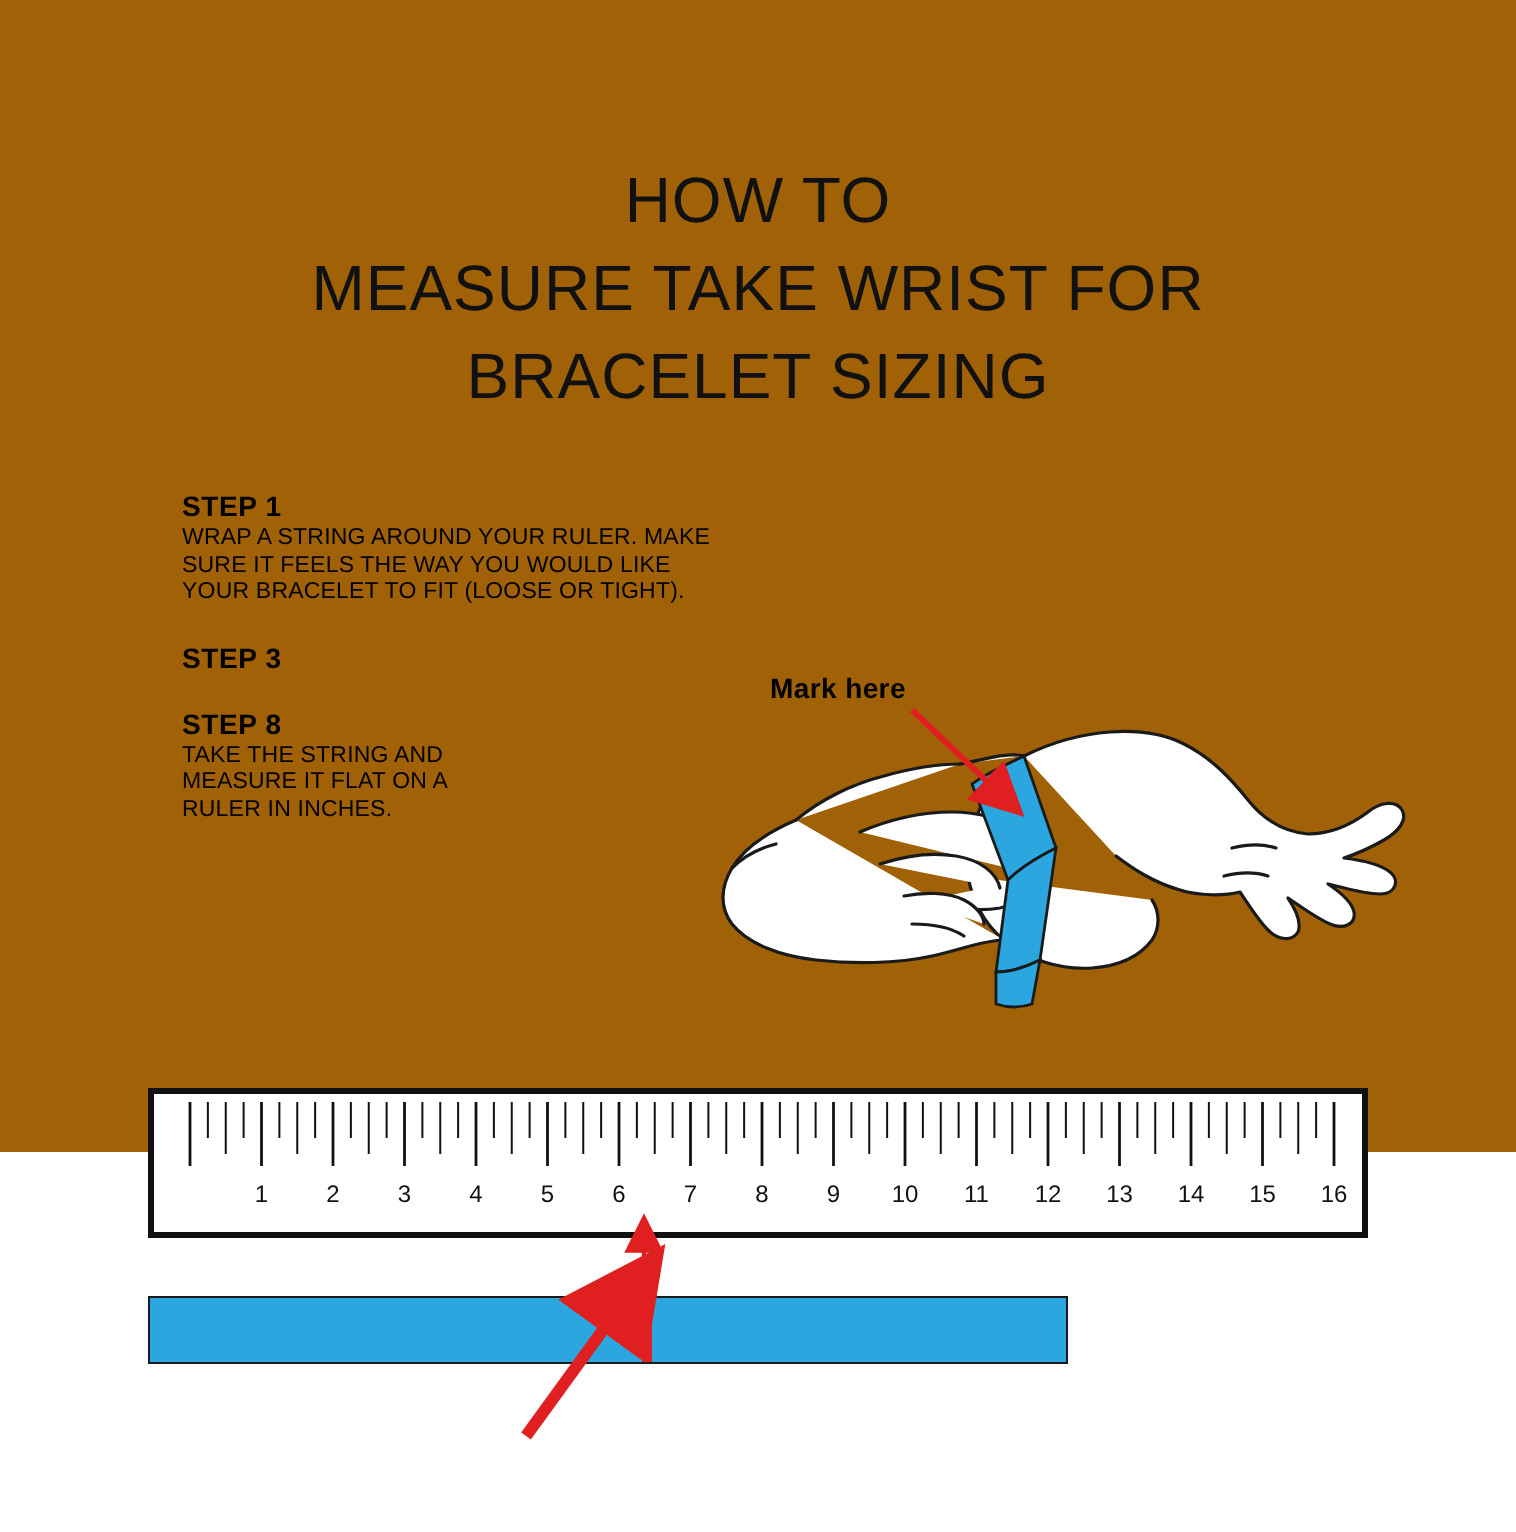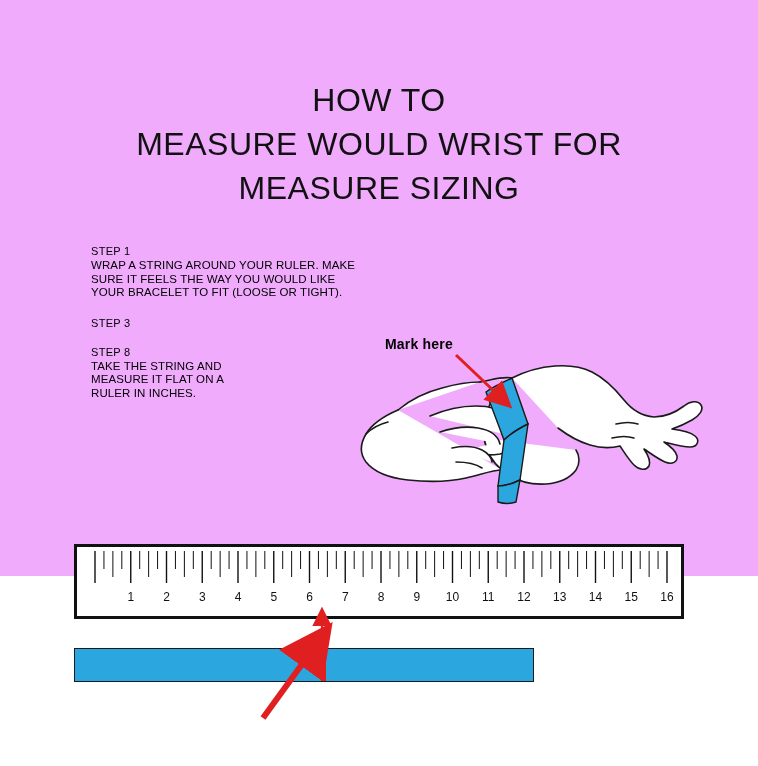--- a/index.html
+++ b/index.html
@@ -12,21 +12,21 @@
     height: 766px;
     font-family: "Liberation Sans", sans-serif;
     color: #000000;
     position: relative;
     overflow: hidden;
   }
   #page {
     position: relative;
     width: 758px;
     height: 576px;
-    background: #f0abfc;
+    background: #a16207;
   }
 
   
   .title-block {
     position: absolute;
     left: 0;
     top: 78px;
     width: 758px;
     text-align: center;
   }
@@ -43,22 +43,22 @@
   .steps {
     position: absolute;
     left: 91px;
     top: 245px;
     width: 310px;
   }
   .step {
     margin-bottom: 17px;
   }
   .step-title {
-    font-size: 11px;
-    font-weight: normal;
+    font-size: 14px;
+    font-weight: bold;
     letter-spacing: 0.3px;
     margin-bottom: 2px;
   }
   .step-body {
     font-size: 11.5px;
     font-weight: normal;
     line-height: 13.6px;
     letter-spacing: 0.1px;
     white-space: pre-line;
   }
@@ -125,22 +125,22 @@
     pointer-events: none;
   }
 </style>
 </head>
 <body>
 
 <div id="page">
 
   <div class="title-block">
     <div class="title-line">HOW TO</div>
-    <div class="title-line">MEASURE WOULD WRIST FOR</div>
-    <div class="title-line">MEASURE SIZING</div>
+    <div class="title-line">MEASURE TAKE WRIST FOR</div>
+    <div class="title-line">BRACELET SIZING</div>
   </div>
 
   <div class="steps">
     <div class="step">
       <div class="step-title">STEP 1</div>
       <div class="step-body">WRAP A STRING AROUND YOUR RULER. MAKE
 SURE IT FEELS THE WAY YOU WOULD LIKE
 YOUR BRACELET TO FIT (LOOSE OR TIGHT).</div>
     </div>
     <div class="step">

